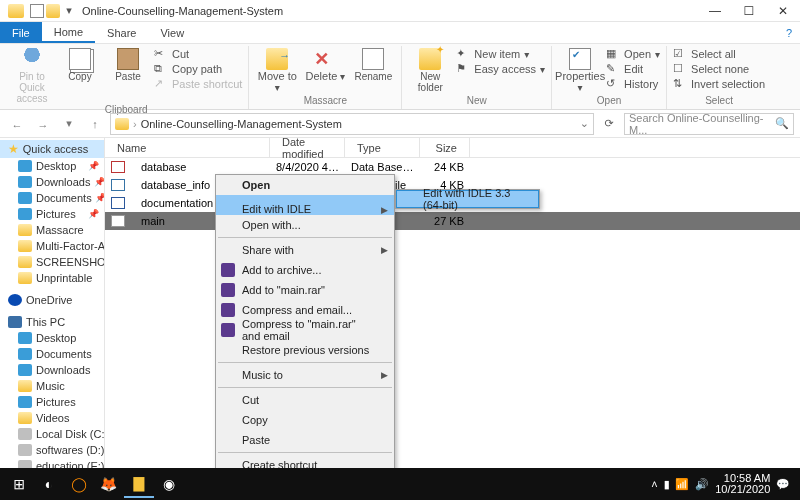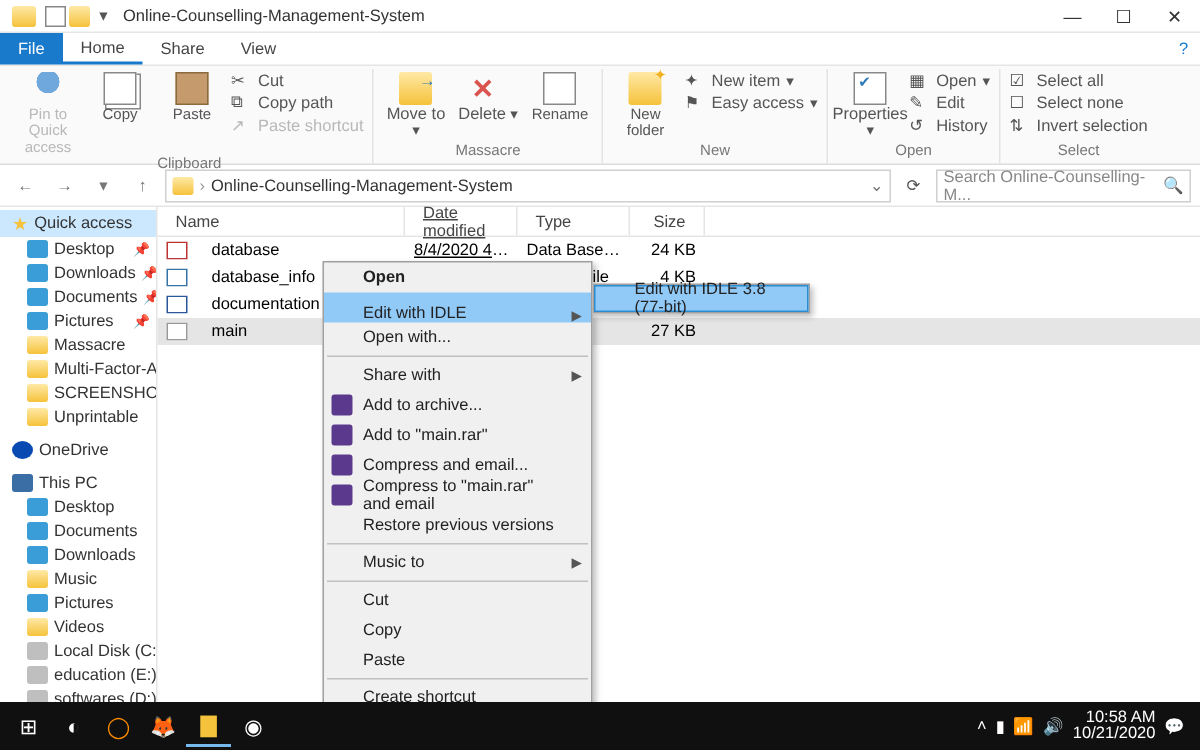--- a/index.html
+++ b/index.html
@@ -59,23 +59,23 @@
 .ic-doc { background:#3a9dd8; border-radius:2px; }
 .ic-pic { background:#3a9dd8; border-radius:2px; }
 .ic-onedrive { background:#094ab2; border-radius:50%; width:12px; height:12px; }
 .ic-pc { background:#3a6ea5; border-radius:2px; }
 .ic-disk { background:#bfbfbf; border-radius:2px; }
 .ic-star { color:#f5c23b; font-size:12px; }
 
 .files { flex: 1; position: relative; }
 .fhead { display: flex; border-bottom: 1px solid #e5e5e5; height: 20px; align-items: center; color: #444; }
 .fhead div { border-right: 1px solid #e5e5e5; padding: 0 12px; height: 100%; display:flex; align-items:center; }
-.col-name { width: 165px; } .col-date { width: 75px; text-decoration: underline; } .col-type { width: 75px; } .col-size { width: 50px; text-align:right; justify-content:flex-end;}
+.col-name { width: 165px; } .col-date { width: 75px; } .col-type { width: 75px; } .col-size { width: 50px; text-align:right; justify-content:flex-end;}
 .frow { display: flex; height: 18px; align-items: center; }
-.frow.sel { background: #e5e5e5; }
+.frow.sel { background: #737373; }
 .frow .c { padding: 0 6px; overflow:hidden; white-space:nowrap; text-overflow:ellipsis; }
 .frow .col-name { display:flex; align-items:flex-start; gap:16px; }
 .fic { width:14px; height:12px; flex-shrink:0; }
 .fic.db { background:#fff; border:1px solid #b33; }
 .fic.py { background:#fff; border:1px solid #3673a5; }
 .fic.docx { background:#fff; border:1px solid #2b579a; }
 .fic.pyplain { background:#fff; border:1px solid #999; }
 
 
 .ctx { position:absolute; background:#f0f0f0; border:1px solid #a0a0a0; box-shadow:2px 2px 4px rgba(0,0,0,.25); }
@@ -348,25 +348,25 @@
         <div class="node indent">
           <span class="ic-t ic-folder"></span>
           <span>Videos</span>
         </div>
         <div class="node indent">
           <span class="ic-t ic-disk"></span>
           <span>Local Disk (C:)</span>
         </div>
         <div class="node indent">
           <span class="ic-t ic-disk"></span>
+          <span>softwares (D:)</span>
+        </div>
+        <div class="node indent">
+          <span class="ic-t ic-disk"></span>
           <span>education (E:)</span>
-        </div>
-        <div class="node indent">
-          <span class="ic-t ic-disk"></span>
-          <span>softwares (D:)</span>
         </div>
       </div>
 
   </div>
 
   <div class="files">
     <div class="fhead">
       <div class="col-name">Name</div>
       <div class="col-date">Date modified</div>
       <div class="col-type">Type</div>
@@ -471,21 +471,21 @@
       <span>Delete</span>
     </div>
   <div class="row">
       <span>Rename</span>
     </div>
 
 </div>
 
 <div class="ctx ctx2">
   <div class="row hover2">
-      <span>Edit with IDLE 3.8 (77-bit)</span>
+      <span>Edit with IDLE 3.3 (64-bit)</span>
     </div>
 </div>
 
 <div class="status">
   <span>4 items</span>
   <span><span>1 item selected</span>&nbsp;&nbsp;<span>26.4 KB</span></span>
   <div class="viewbtns">
     <span class="active"></span>
     <span></span>
   </div>

